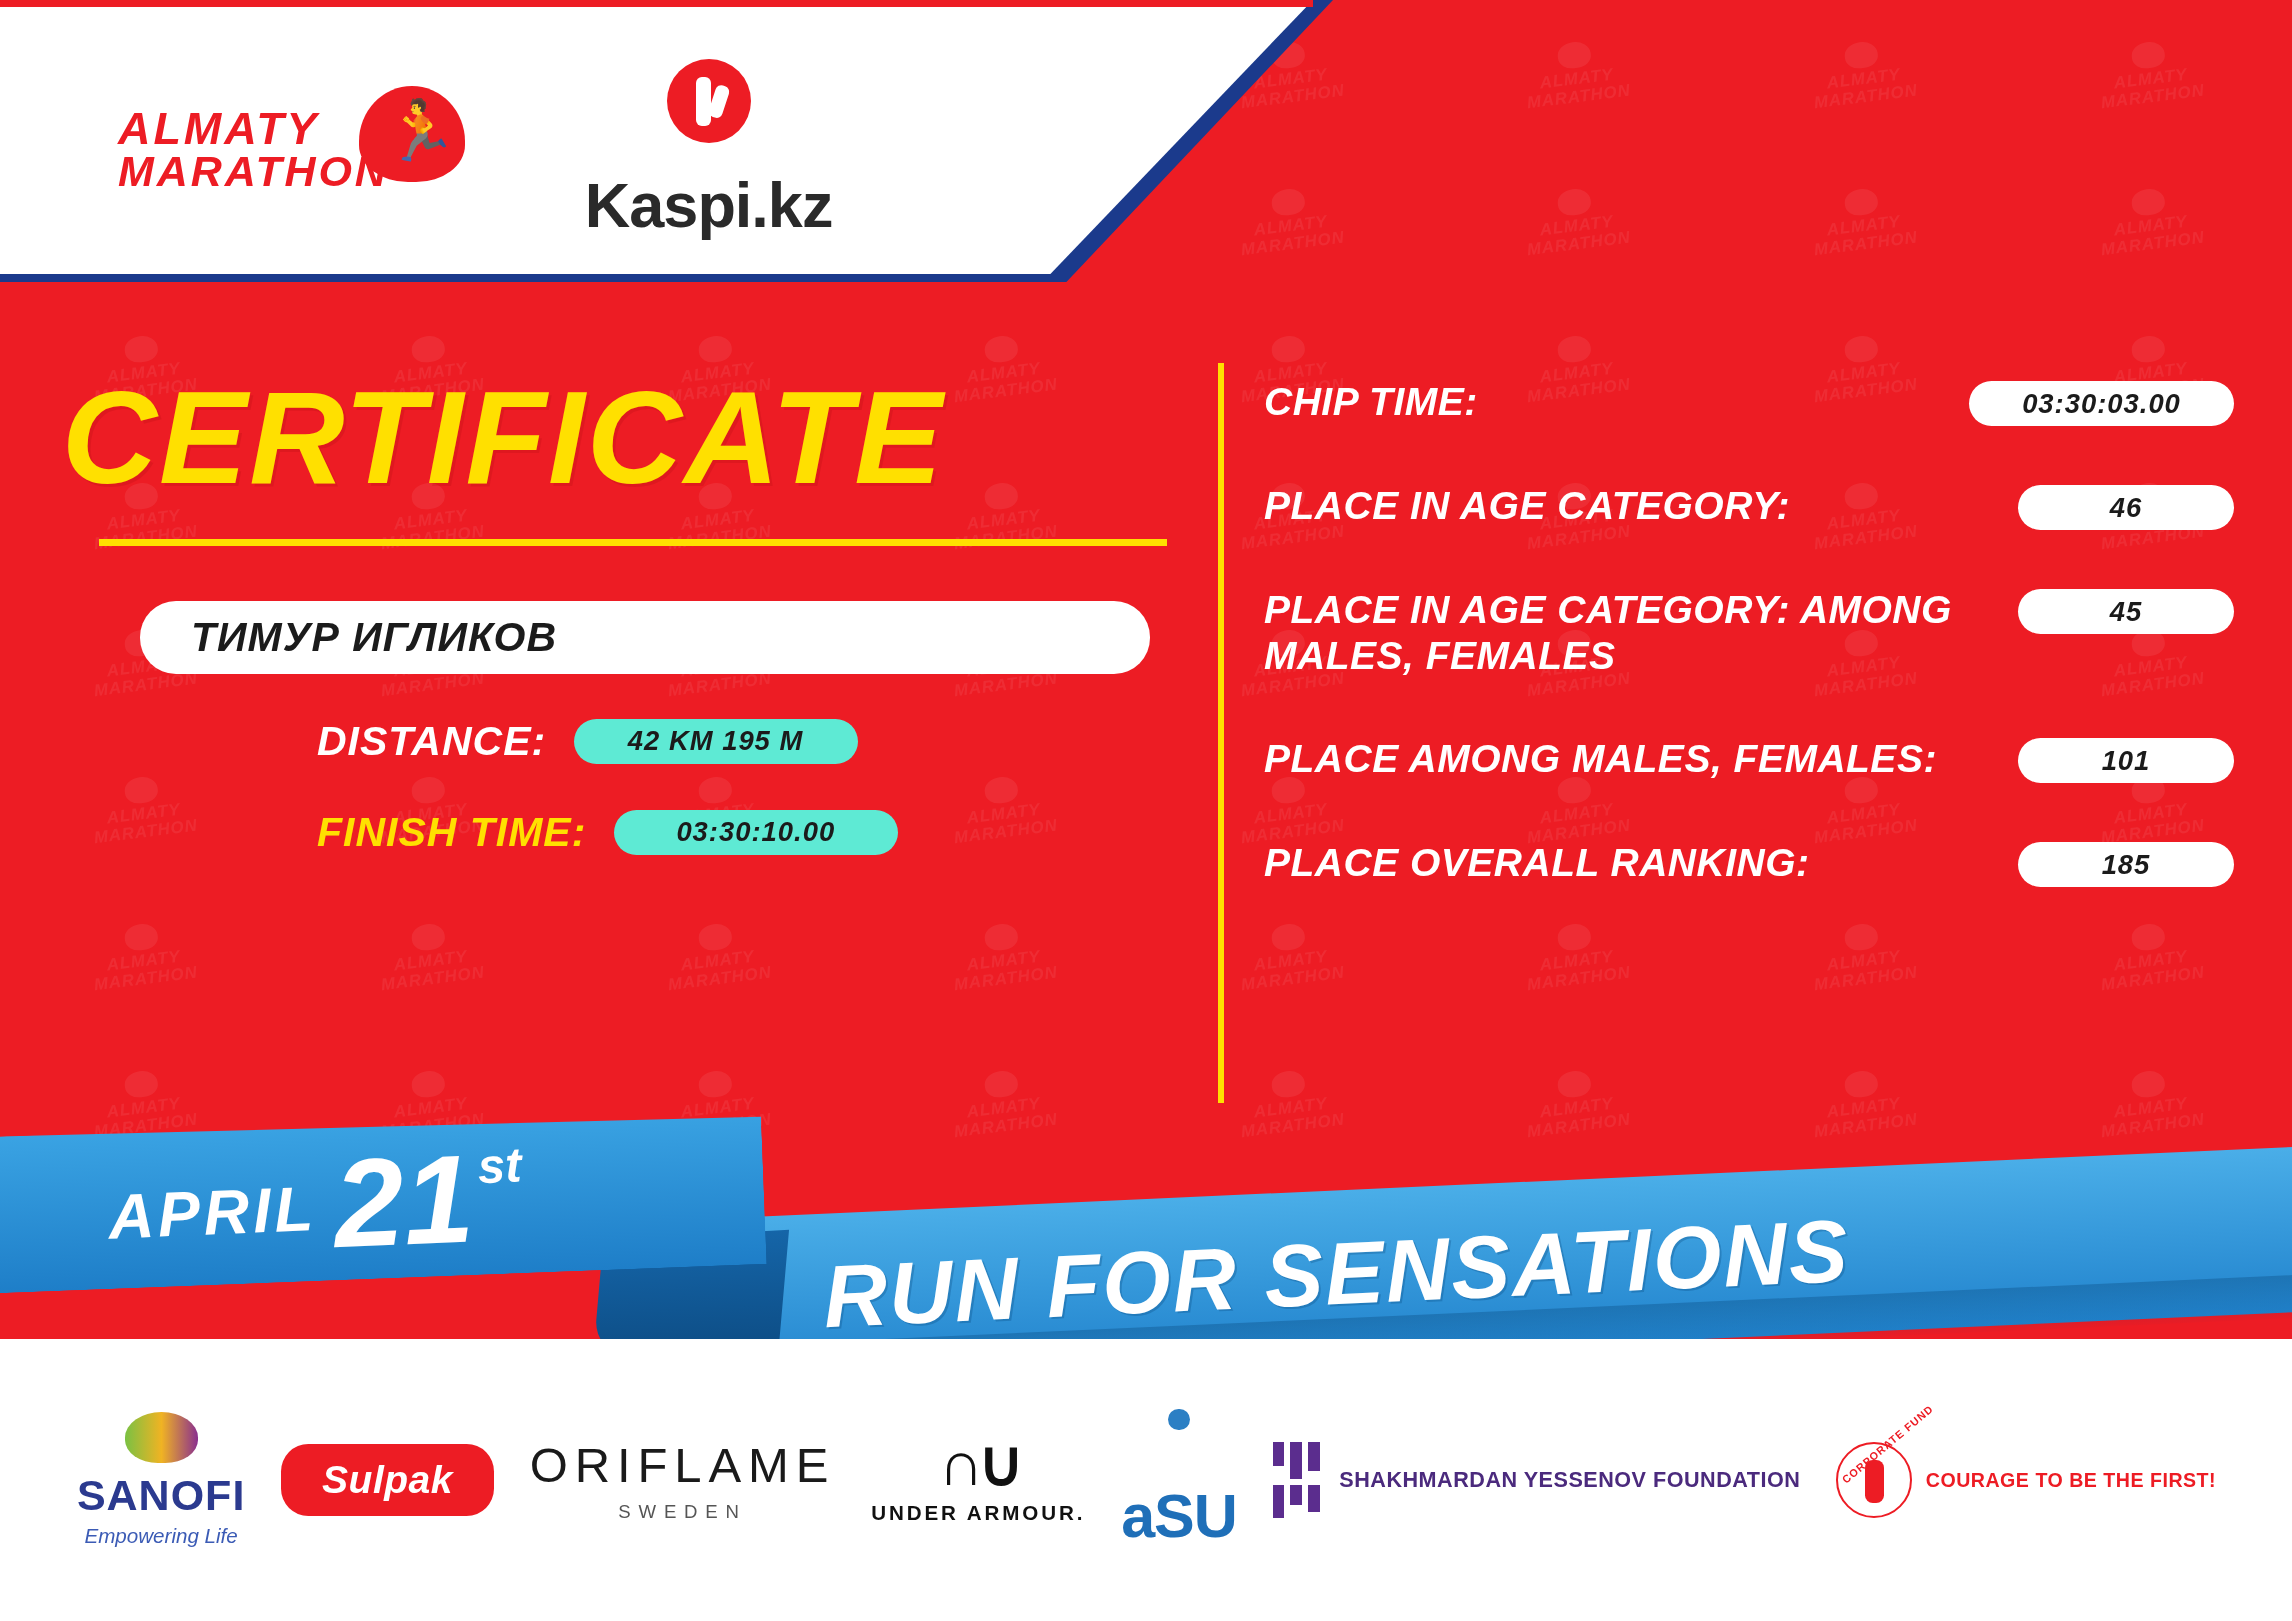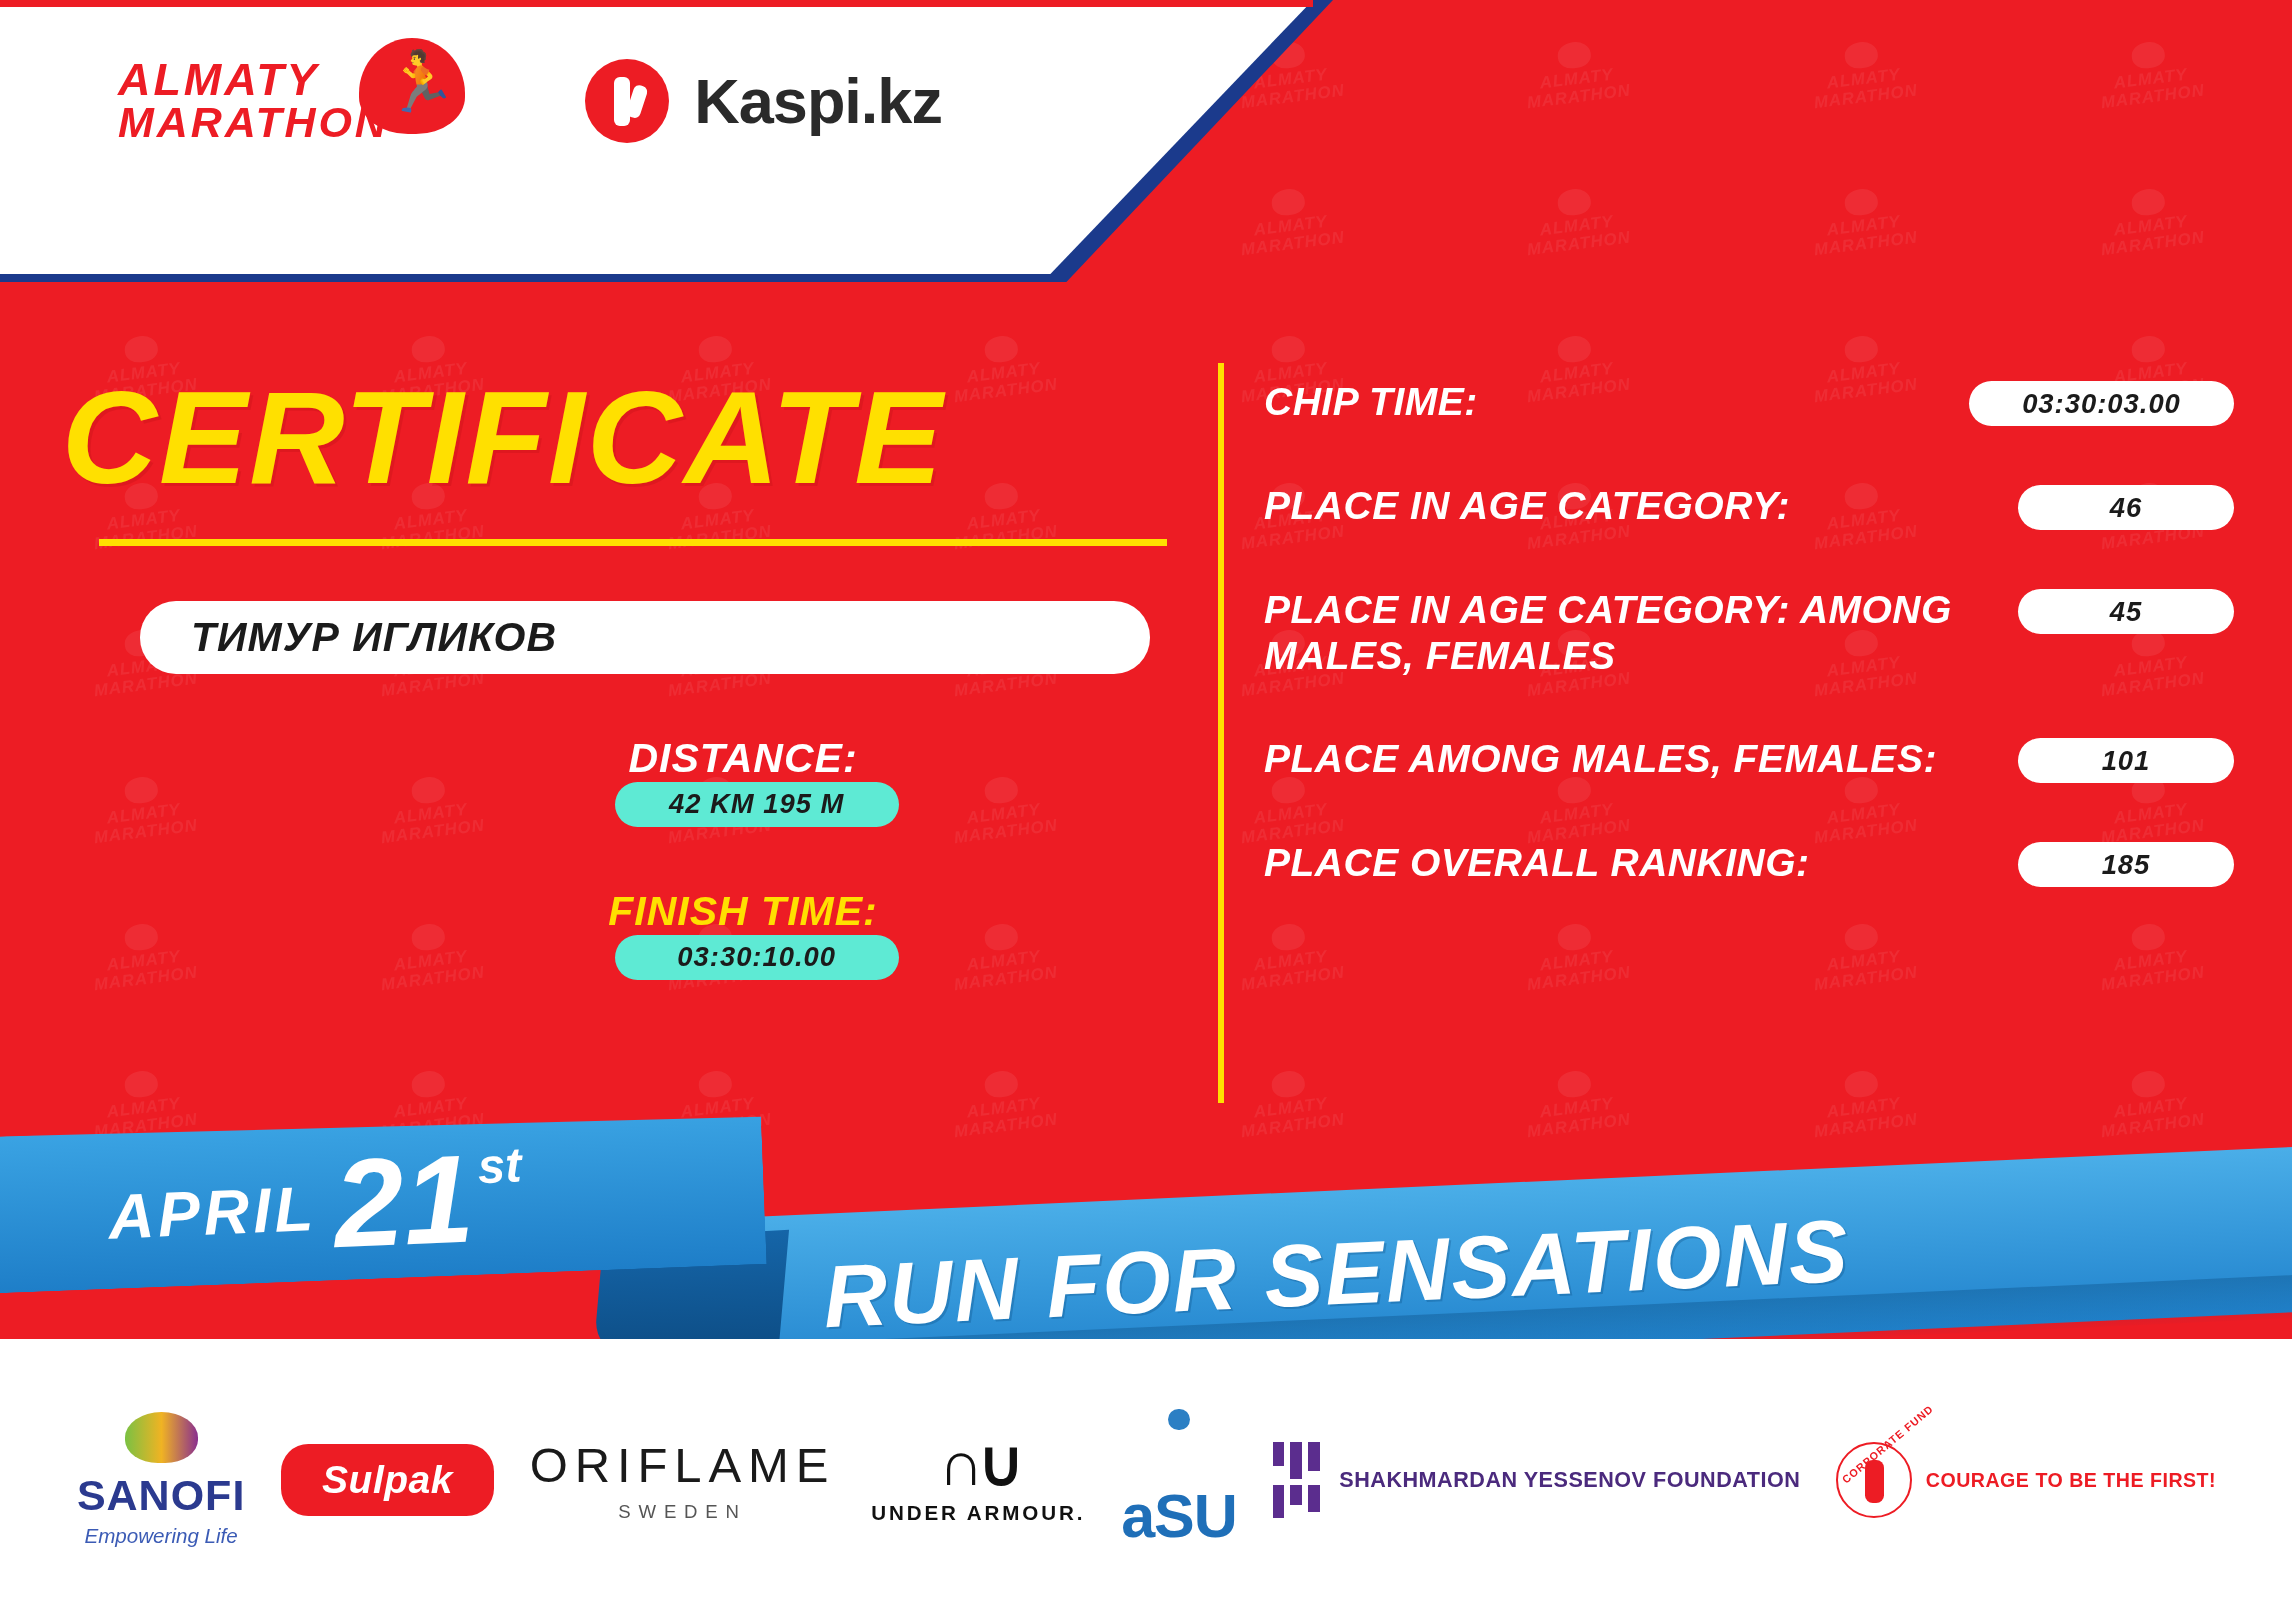--- a/index.html
+++ b/index.html
@@ -105,21 +105,21 @@
   }
   .am-badge .runner {
     position: absolute;
     left: 25.5px; top: 15.7px;
     width: 55px; height: 63px;
     color: #fff;
     font-size: 59px;
     line-height: 59px;
   }
   .kaspi {
-    display: flex; align-items: center; gap: 25.5px;
+    display: flex; align-items: center; gap: 25.5px; flex-direction: column;
   }
   .kaspi-mark {
     width: 84px; height: 84px;
     background: #ed1c24;
     border-radius: 50%;
     position: relative;
   }
   .kaspi-mark::before {
     content: "";
     position: absolute;
@@ -178,22 +178,21 @@
     color: #1b1b1b;
     font-size: 41px;
     font-weight: bold;
     font-style: italic;
     letter-spacing: 1px;
   }
   .field-row {
     display: flex;
     align-items: center;
     margin-left: 265px;
-    margin-top: 61px;
-    flex-direction: column;
+    margin-top: 44px;
   }
   .field-label {
     color: #ffffff;
     font-size: 41px;
     font-weight: bold;
     font-style: italic;
     letter-spacing: 1px;
     white-space: nowrap;
   }
   .field-label.yellow { color: #ffe000; }

